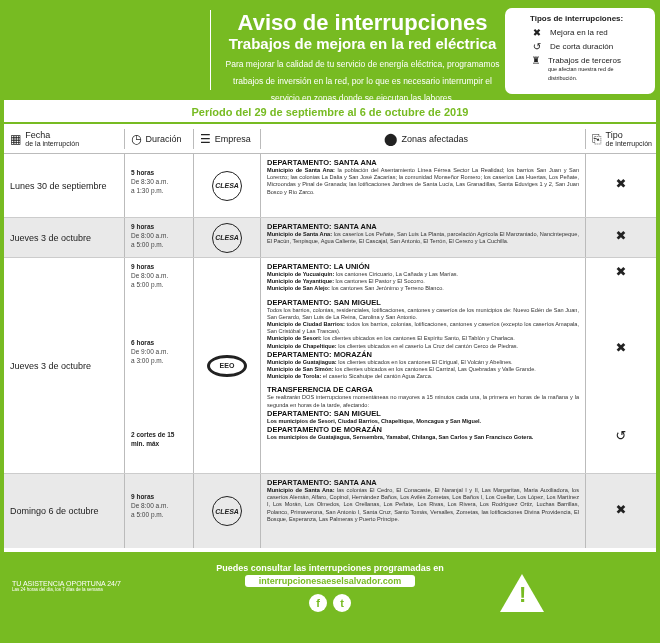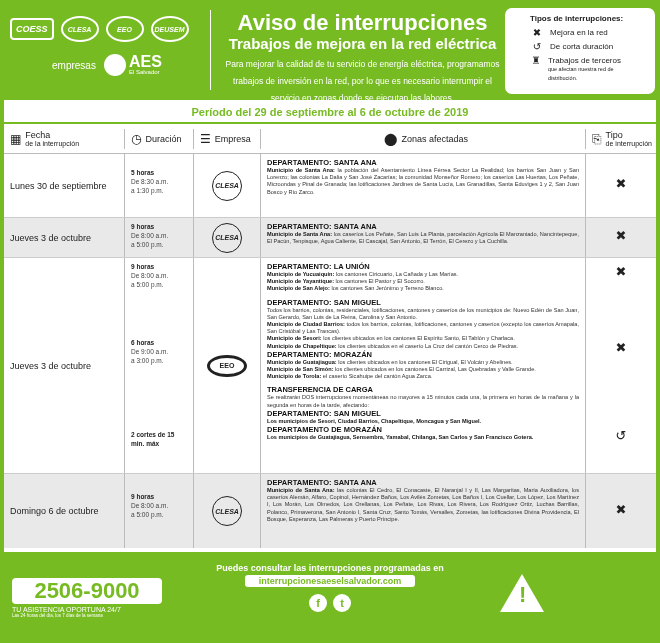--- a/index.html
+++ b/index.html
@@ -59,36 +59,20 @@
   .warn { position:absolute; left: 500px; top: 22px; width: 150px; display:flex; align-items:center; }
   .warn-tri { width: 0; height: 0; border-left: 22px solid transparent; border-right: 22px solid transparent; border-bottom: 38px solid #fff; position: relative; margin-right: 8px; }
   .warn-tri span { position:absolute; left: -3px; top: 8px; color:#77bb22; font-size: 22px; font-weight:bold; }
   .warn-text { text-align:center; font-size: 7px; font-weight: bold; line-height: 9px; }
   .warn-text h3 { font-size: 14px; line-height: 16px; }
 </style>
 </head>
 <body>
 
 <div class="header">
-  <div class="logos">
-    <div class="logo-row">
-      <div class="logo-badge">COESS</div>
-      <div class="logo-oval">CLESA</div>
-      <div class="logo-oval">EEO</div>
-      <div class="logo-oval">DEUSEM</div>
-    </div>
-    <div class="aes-row">
-      <span class="emp">empresas</span>
-      <span class="aes-mark"></span>
-      <div>
-        <div class="aes-text">AES</div>
-        <div class="aes-sub">El Salvador</div>
-      </div>
-    </div>
-  </div>
   <div class="vdiv"></div>
   <div class="title-block">
     <div class="title1">Aviso de interrupciones</div>
     <div class="title2">Trabajos de mejora en la red eléctrica</div>
     <div class="title-desc">Para mejorar la calidad de tu servicio de energía eléctrica, programamos trabajos de inversión en la red, por lo que es necesario interrumpir el servicio en zonas donde se ejecutan las labores.</div>
   </div>
   <div class="legend">
     <h4>Tipos de interrupciones:</h4>
     <div class="leg-item">
       <span class="ic">✖</span>
@@ -239,21 +223,20 @@
       <p><b>Municipio de Santa Ana:</b><span> las colonias El Cedro, El Conacaste, El Naranjal I y II, Las Margaritas, María Auxiliadora, los caseríos Alemán, Alfaro, Copinol, Hernández Baños, Los Avilés Zometas, Los Baños I, Los Cuellar, Los López, Los Martínez I, Los Morán, Los Olmedos, Los Orellanas, Los Peñate, Los Rivas, Los Rivera, Los Rodríguez Ortiz, Luchas Barrillas, Polanco, Primaverona, San Antonio I, Santa Cruz, Santo Tomás, Versalles, Zometas, las lotificaciones Divina Providencia, El Bosque, Esperanza, Las Palmeras y Puerto Príncipe.</span></p>
     </div>
     <div class="cell tipo c5" style="padding-top:28px;">
         <span>✖</span>
       </div>
   </div>
 </div>
 
 <div class="footer">
   <div class="phone">
-    <div class="phone-num">2506-9000</div>
     <div class="phone-sub">TU ASISTENCIA OPORTUNA 24/7</div>
     <div class="phone-sub2">Las 24 horas del día, los 7 días de la semana</div>
   </div>
   <div class="consult">
     <div>Puedes consultar las interrupciones programadas en</div>
     <div class="url">interrupcionesaeselsalvador.com</div>
     <div class="social">
       <span>f</span>
       <span>t</span>
     </div>

